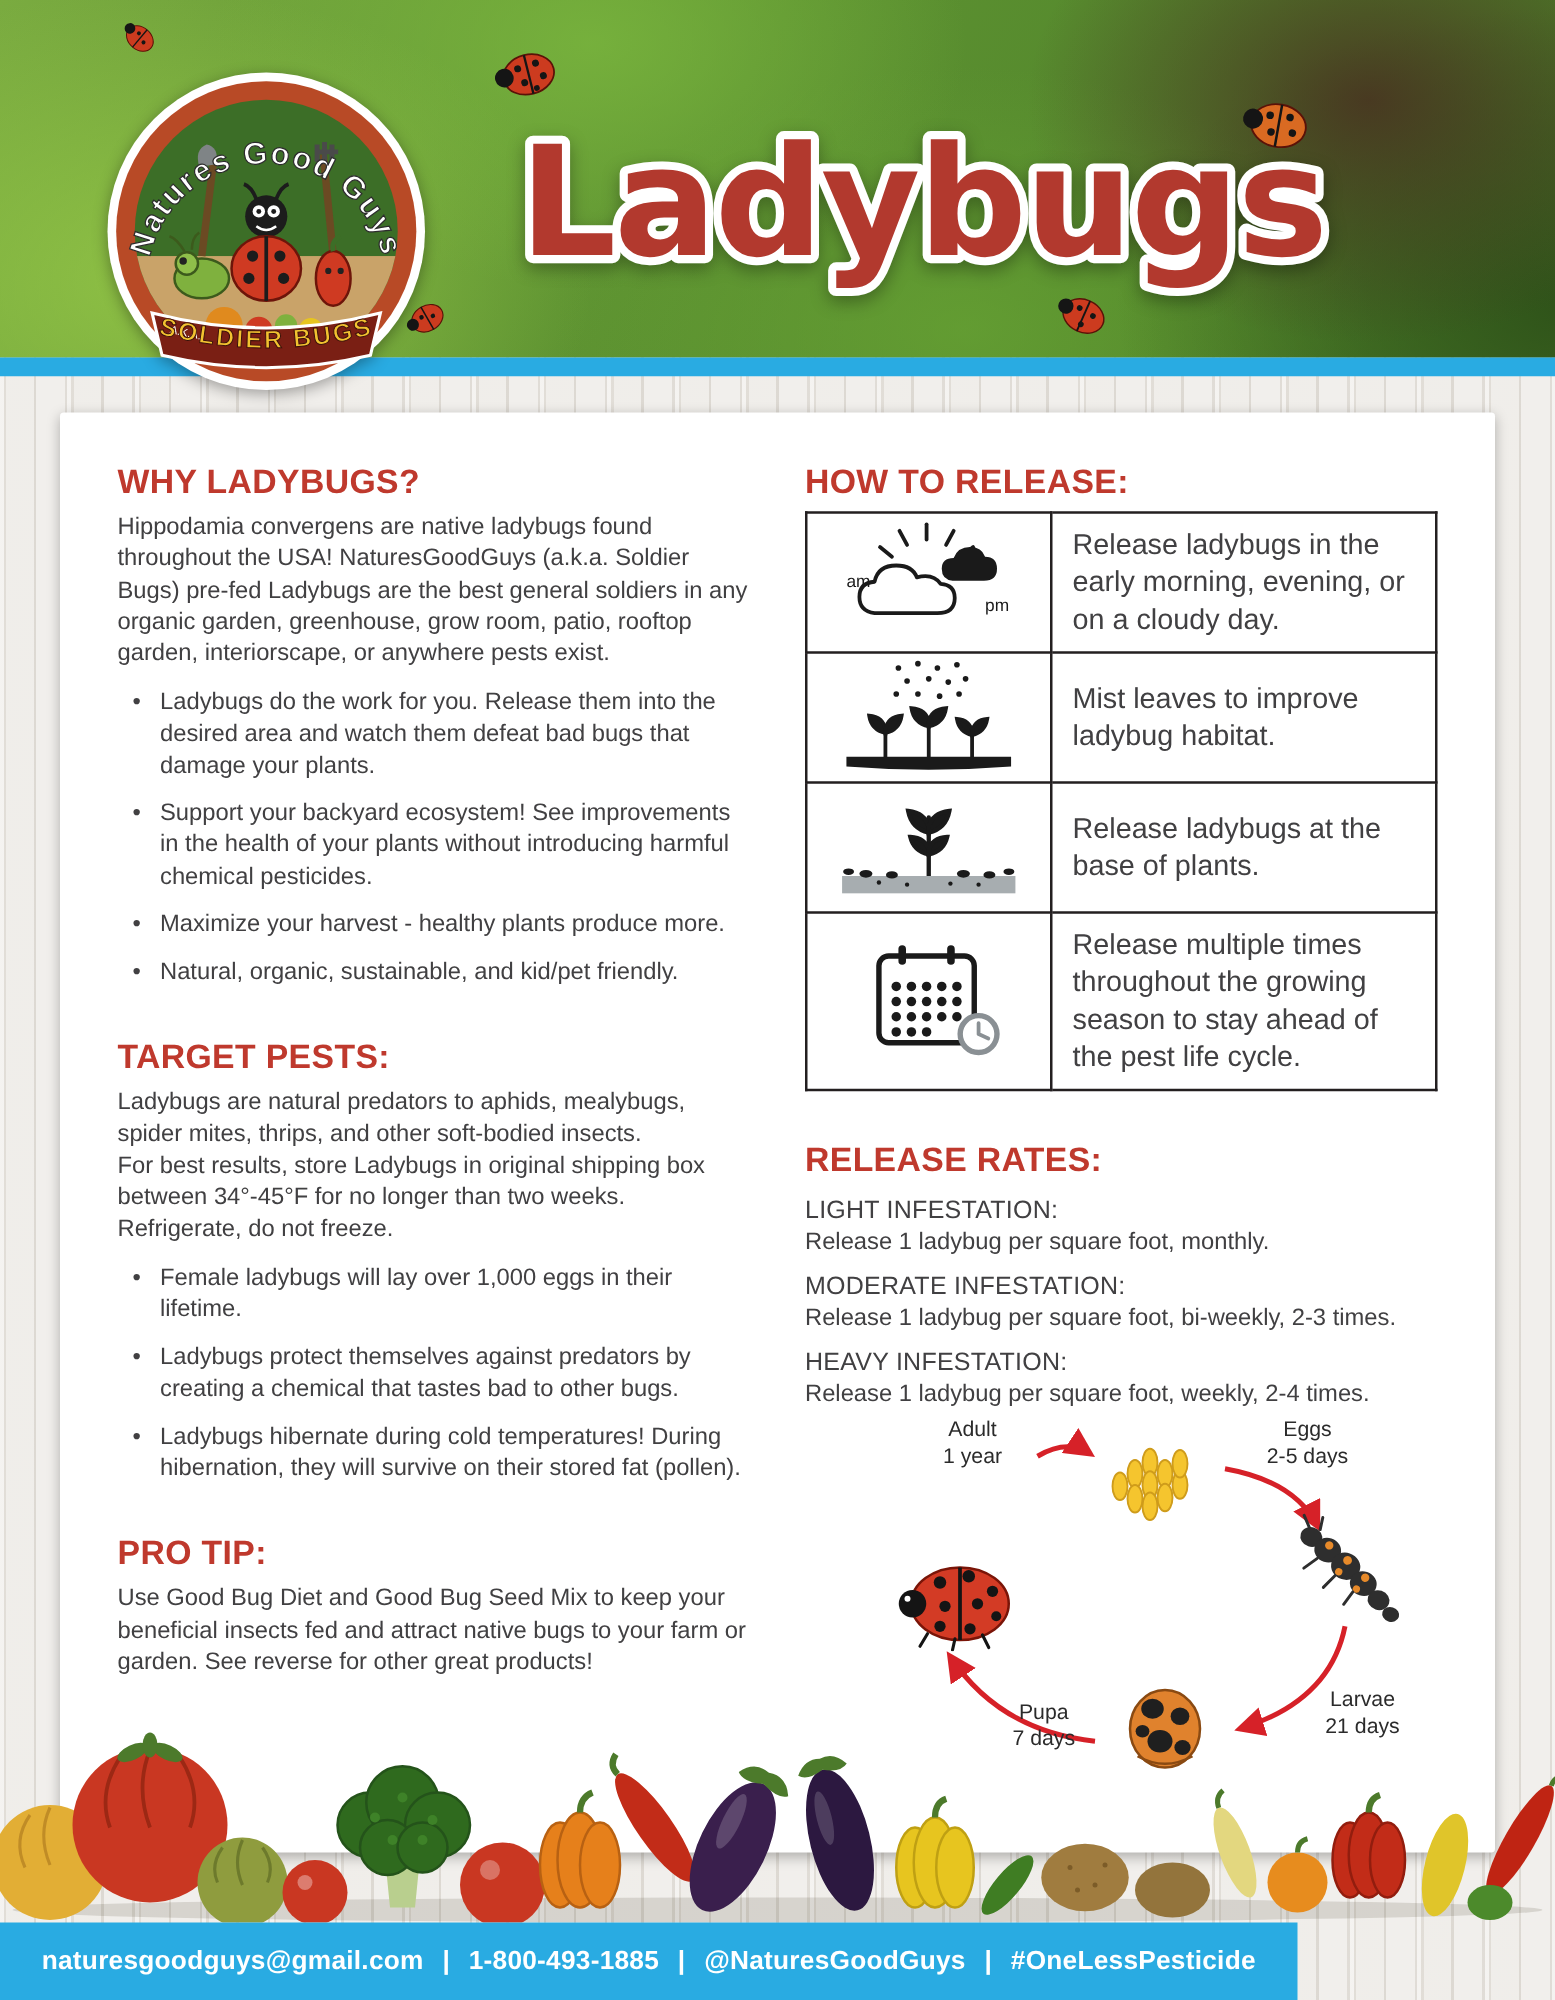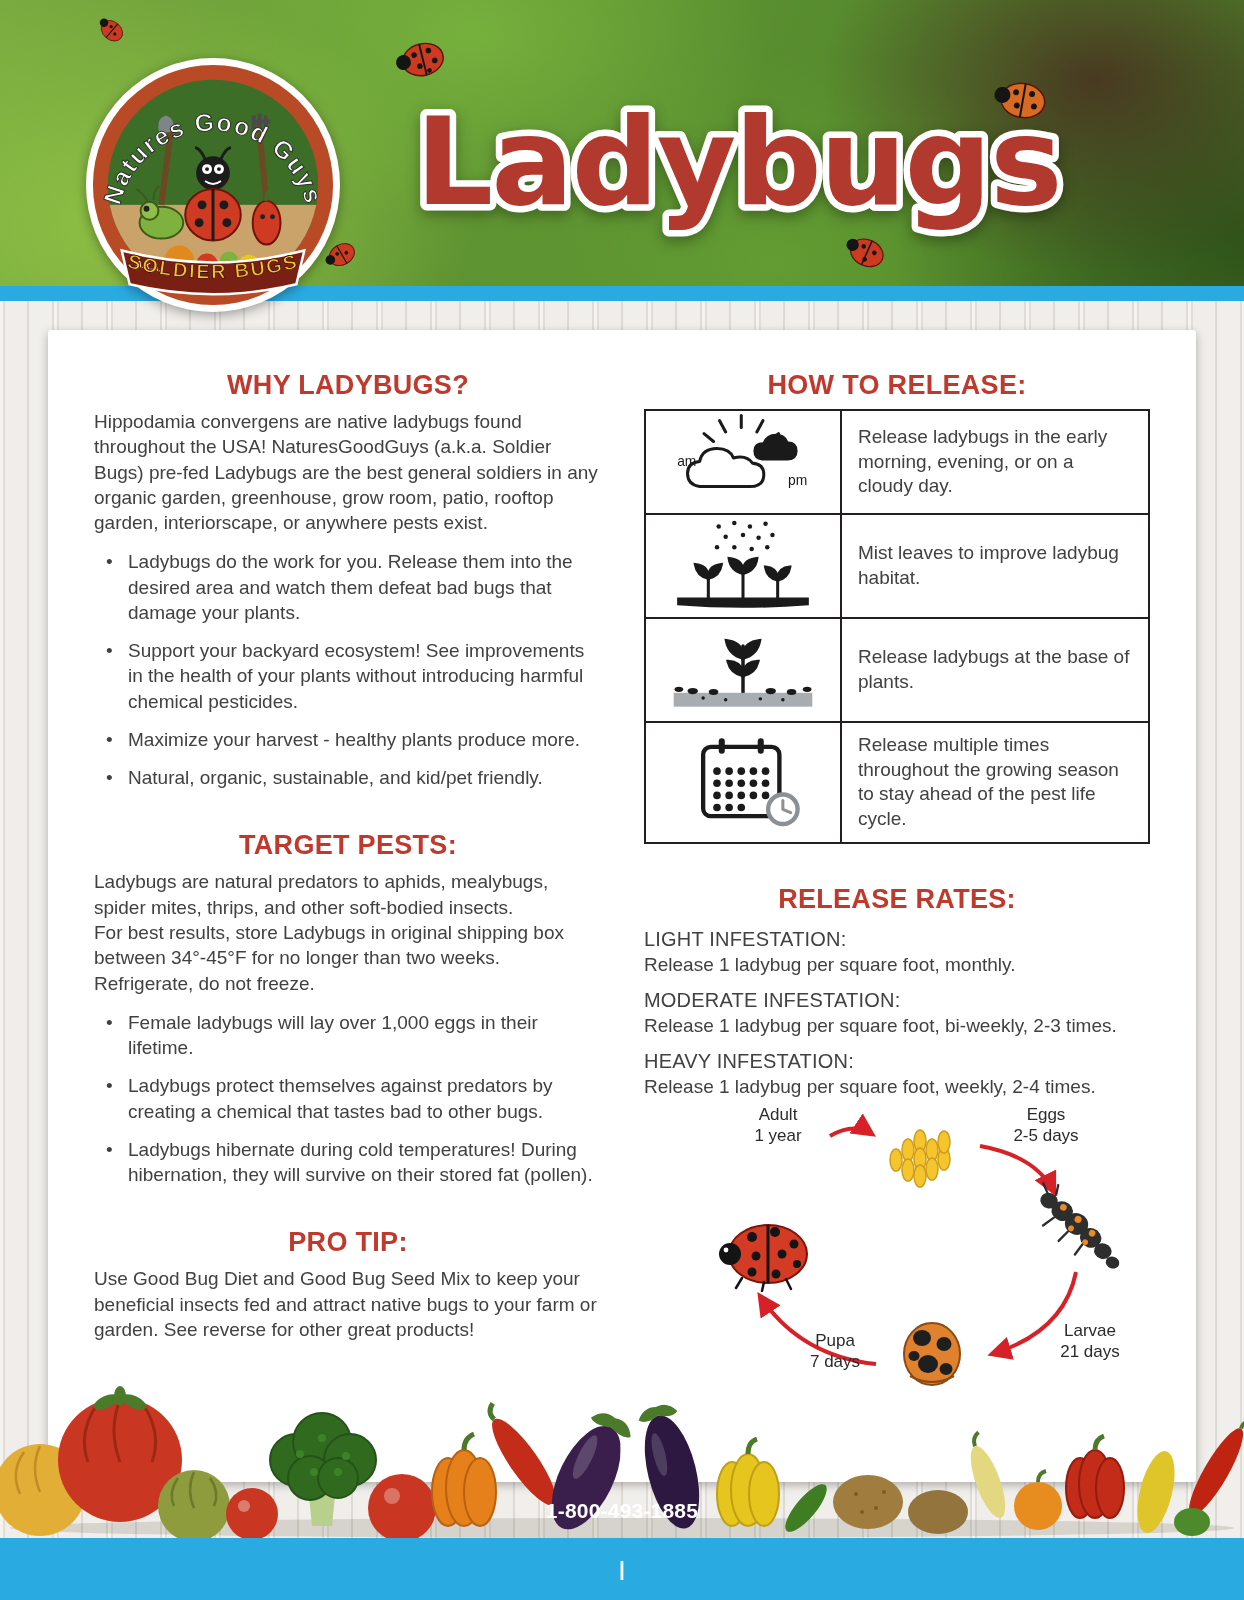--- a/index.html
+++ b/index.html
@@ -38,33 +38,33 @@
   .hb4 { left:322px; top:240px; width:36px; transform:rotate(-30deg); }
   .hb5 { left:95px;  top:16px;  width:32px; transform:rotate(40deg); }
 
   
   .card { position:absolute; top:330px; left:48px; width:1148px; height:1152px;
     background:#ffffff; border-radius:3px; box-shadow:0 3px 10px rgba(0,0,0,.28);
     padding:40px 46px; display:flex; gap:42px; z-index:2; overflow:hidden; }
   .col-left  { width:508px; flex:none; }
   .col-right { flex:1; min-width:0; }
 
-  h2.sec { color:#bf392d; font-size:27px; font-weight:bold; letter-spacing:.3px; margin:40px 0 8px;text-align:center; }
+  h2.sec { color:#bf392d; font-size:27px; font-weight:bold; letter-spacing:.3px; margin:40px 0 8px; }
   h2.sec.first { margin-top:0; }
   .body-text { font-size:19px; line-height:1.33; color:#414042; }
 
   ul.dots { list-style:none; margin:14px 0 2px 4px; }
   ul.dots li { position:relative; padding-left:30px; margin-bottom:13px;
     font-size:19px; line-height:1.33; color:#414042; }
   ul.dots li::before { content:"•"; position:absolute; left:8px; top:0; color:#414042; }
 
   table.release { border-collapse:collapse; width:100%; margin-top:8px; }
   table.release td { border:2px solid #231f20; }
   td.icon-cell { width:196px; height:104px; text-align:center; vertical-align:middle; padding:1px; }
-  td.text-cell { padding:10px 16px; font-size:19px; line-height:1.3; color:#414042; vertical-align:middle; }
+  td.text-cell { padding:10px 16px; font-size:23px; line-height:1.3; color:#414042; vertical-align:middle; }
 
   .rate { margin-top:13px; }
   .rate-label { font-size:20px; color:#414042; letter-spacing:.2px; }
   .rate-text  { font-size:19px; color:#414042; margin-top:3px; }
 
   .cycle { position:relative; width:100%; height:292px; margin-top:6px; }
   .cycle-arrows { position:absolute; inset:0; }
   .stage { position:absolute; }
   .st-adult { left:68px;  top:108px; width:100px; }
   .st-eggs  { left:232px; top:22px;  width:92px;  }
@@ -72,23 +72,23 @@
   .st-pupa  { left:244px; top:210px; width:86px;  }
   .cyc-label { position:absolute; text-align:center; font-size:17px; color:#2b2b2b; line-height:1.25; }
   .cyc-label span { display:block; }
   .lbl-adult { left:89px; top:0; width:90px; }
   .lbl-eggs  { left:352px; top:2; width:100px; }
   .lbl-larva { left:396px; top:216px; width:100px; }
   .lbl-pupa  { left:146px; top:226px; width:90px; }
 
   
   .veggies { position:absolute; left:0; bottom:62px; width:1244px; height:218px; z-index:9; }
-  .footer { position:absolute; bottom:0; left:0; width:1244px; height:62px; background:#29abe2;
-    z-index:10; display:flex; align-items:center; justify-content:center; gap:34px;
-    color:#ffffff; font-weight:bold; font-size:21px; letter-spacing:.2px;flex-direction:column; }
+  .footer { position:absolute; bottom:0; left:0; width:1038px; height:62px; background:#29abe2;
+    z-index:10; display:flex; align-items:center; justify-content:center; gap:15px;
+    color:#ffffff; font-weight:bold; font-size:21px; letter-spacing:.2px; }
 </style>
 </head>
 <body>
 
 <div class="page">
 
   <header class="hero">
     <svg class="hbug hb1" viewBox="0 0 60 50">
       <ellipse cx="33" cy="26" rx="22" ry="17" fill="#cc3b1f" stroke="#5a1208" stroke-width="1.5"></ellipse>
       <circle cx="12" cy="24" r="8" fill="#151515"></circle>

